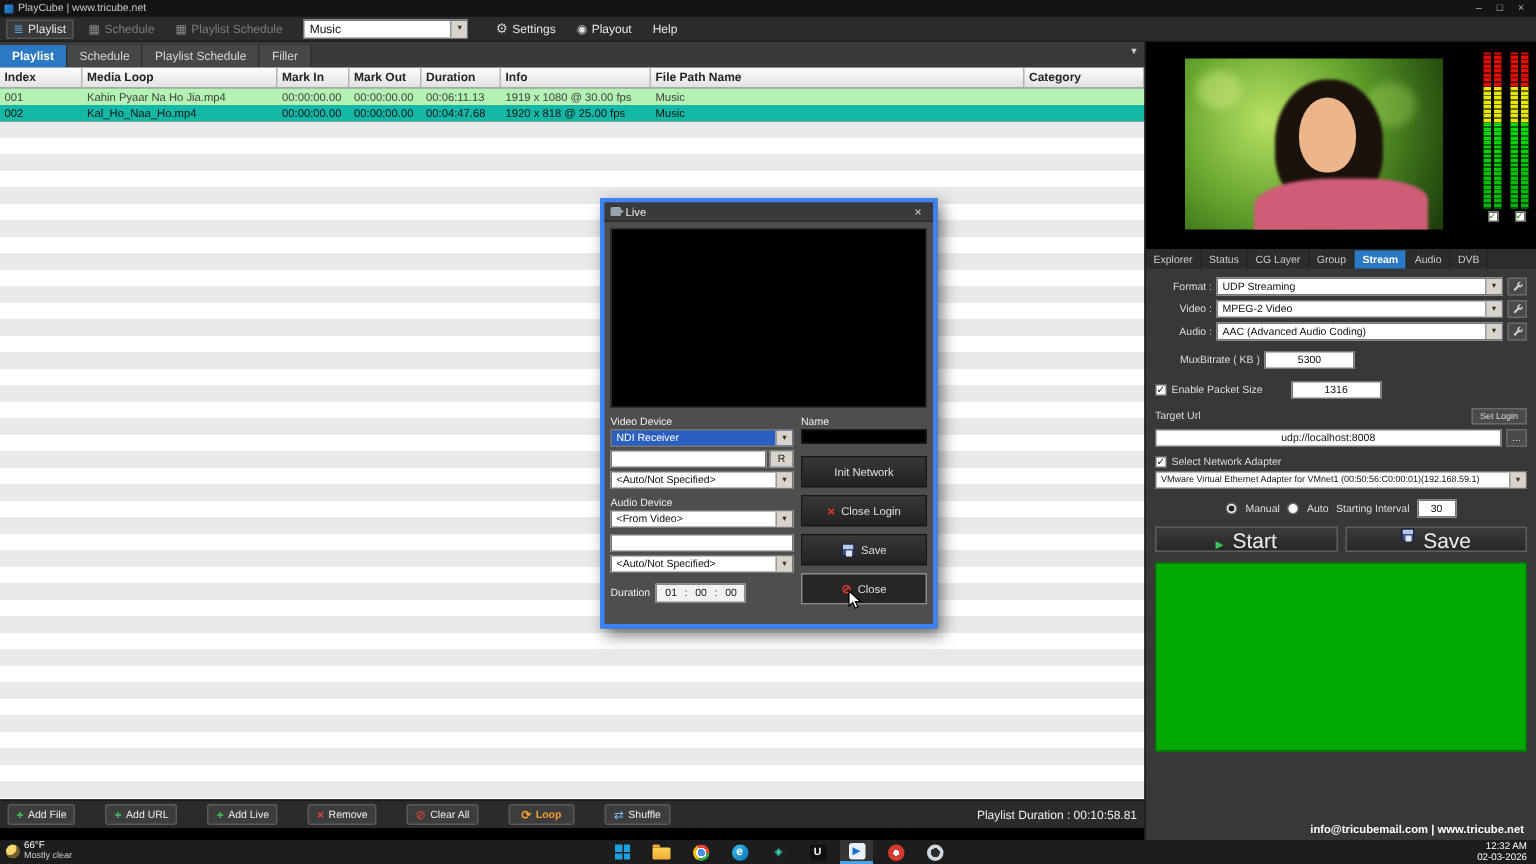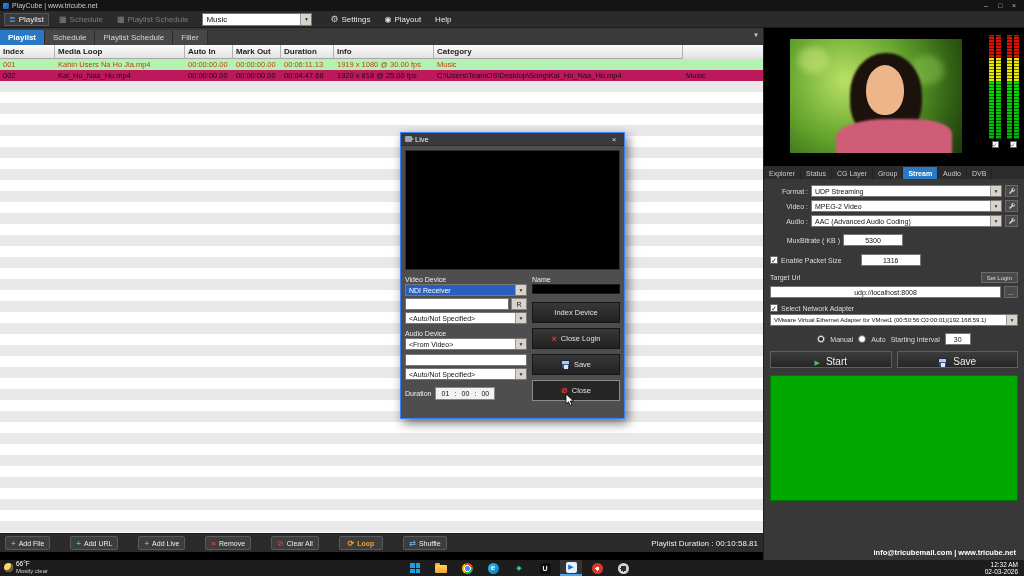--- a/index.html
+++ b/index.html
@@ -32,22 +32,22 @@
   .tab.active{background:#2b78c5;color:#fff;font-weight:bold}
   .strip-arr{margin-left:auto;margin-right:4px;margin-bottom:4px}
   .strip-arr::before{content:"▼";font-size:6px;color:#ccc}
 
   
   .tgrid{display:grid;grid-template-columns:55px 130px 48px 48px 53px 100px 249px 80px}
   .thead{position:absolute;left:0;top:45px;width:763px;height:14px;background:linear-gradient(#fdfdfd,#e0e0e0)}
   .thead .th{font-size:8px;font-weight:bold;color:#222;border-right:1px solid #b3b3b3;border-bottom:1px solid #a8a8a8;display:flex;align-items:center;padding-left:3px;overflow:hidden;white-space:nowrap}
   .trow{position:absolute;left:0;width:763px;height:11px}
   .trow .td{font-size:7.5px;display:flex;align-items:center;padding-left:3px;overflow:hidden;white-space:nowrap}
-  .row1{top:59px;background:#b4f2b4;color:#c2410c}
-  .row2{top:70px;background:#be185d;color:#111}
+  .row1{top:59px;background:#b4f2b4;color:#404040}
+  .row2{top:70px;background:#14b8a6;color:#111}
   .tfiller{position:absolute;left:0;top:81px;width:763px;height:452px;background:repeating-linear-gradient(#e9e9e9 0 11px,#ffffff 11px 22px)}
 
   
   .bottombar{position:absolute;left:0;top:533px;width:763px;height:19px;background:#2b2b2b;display:flex;align-items:center;padding:0 5px;gap:20px;border-top:1px solid #1a1a1a}
   .bb-btn{height:14px;min-width:44px;background:#3d3d3d;border:1px solid #5a5a5a;border-radius:2px;display:flex;align-items:center;justify-content:center;gap:3px;font-size:7px;color:#eee;padding:0 5px}
   .i-plus::before{content:"+";color:#45c65a;font-weight:bold;font-size:8px}
   .i-xr::before{content:"×";color:#e24538;font-weight:bold;font-size:8px}
   .i-no::before{content:"⊘";color:#e24538;font-size:8px}
   .i-loop::before{content:"⟳";color:#f0a030;font-size:8px}
   .i-shuf::before{content:"⇄";color:#7fb4f0;font-size:8px}
@@ -84,31 +84,31 @@
   .s-label{width:38px;text-align:right;white-space:nowrap}
   .dd{flex:1;height:12px;background:#fff;border:1px solid #777;display:flex;align-items:center;font-size:7px;color:#111;padding-left:3px;overflow:hidden;white-space:nowrap}
   .dd .arr{margin-left:auto;flex:0 0 11px;height:100%;background:#d8d4cc;border-left:1px solid #999;display:flex;align-items:center;justify-content:center}
   .dd.sel{background:#2a5fc0;color:#fff}
   .tool-btn{flex:0 0 13px;height:12px;background:#4a4a4a;border:1px solid #6a6a6a;display:flex;align-items:center;justify-content:center}
   .field{height:12px;background:#fff;border:1px solid #777;font-size:7px;color:#111;display:flex;align-items:center;justify-content:center}
   .cb{width:8px;height:8px;background:#fff;border:1px solid #666;display:inline-flex;align-items:center;justify-content:center;flex:0 0 8px}
   .cb.checked::before{content:"✓";font-size:7px;color:#111;line-height:1}
   .radio{width:8px;height:8px;border-radius:50%;background:#fff;border:1px solid #666;display:inline-flex;align-items:center;justify-content:center;flex:0 0 8px}
   .radio.sel::before{content:"";width:4px;height:4px;border-radius:50%;background:#222}
-  .sbtn{flex:1;height:17px;background:linear-gradient(#3c3c3c,#262626);border:1px solid #5e5e5e;display:flex;align-items:flex-end;justify-content:center;gap:6px;font-size:10px;color:#eee}
+  .sbtn{flex:1;height:17px;background:linear-gradient(#3c3c3c,#262626);border:1px solid #5e5e5e;display:flex;align-items:flex-start;justify-content:center;gap:6px;font-size:14px;color:#eee}
   .i-play::before{content:"▶";color:#3fc256;font-size:7px}
   .disk{width:9px;height:9px;background:linear-gradient(#b9c6e8 0 3px,#3a5586 3px);border:1px solid #1c2940;position:relative}
   .disk::after{content:"";position:absolute;left:2px;top:4px;width:4px;height:4px;background:#dfe6f5}
   .setlogin{margin-left:auto;height:11px;background:#4a4a4a;border:1px solid #6a6a6a;font-size:6px;color:#ddd;display:flex;align-items:center;padding:0 5px}
   .browse{flex:0 0 14px;height:12px;background:#4a4a4a;border:1px solid #6a6a6a;color:#ddd;font-size:7px;display:flex;align-items:center;justify-content:center}
   .greenbox{margin:7px 6px 0 6px;height:126px;background:#00a800;border:1px solid #007700}
   .contact{position:absolute;right:8px;bottom:3px;font-size:7.5px;font-weight:bold;color:#fff;white-space:nowrap}
 
   
-  .dialog{position:absolute;left:400px;top:132px;width:225px;height:287px;background:#4e4e4e;border:1px solid #3b82f6;box-shadow:3px 4px 10px rgba(0,0,0,.55)}
+  .dialog{position:absolute;left:400px;top:132px;width:225px;height:287px;background:#4e4e4e;border:3px solid #3b82f6;box-shadow:3px 4px 10px rgba(0,0,0,.55)}
   .dlg-title{height:13px;background:#3a3a3a;display:flex;align-items:center;gap:3px;padding:0 4px;border-bottom:1px solid #2a2a2a}
   .dlg-ico{width:7px;height:6px;background:#9aa4b0;border-radius:1px;position:relative}
   .dlg-ico::after{content:"";position:absolute;right:-2px;top:1px;border-left:3px solid #9aa4b0;border-top:2px solid transparent;border-bottom:2px solid transparent}
   .dlg-title-text{font-size:7.5px;color:#eee}
   .dlg-x{margin-left:auto;width:12px;height:11px;display:flex;align-items:center;justify-content:center;color:#ddd;font-size:8px}
   .dlg-preview{margin:4px;height:120px;background:#000;border:1px solid #303030}
   .dlg-cols{display:flex;padding:0 4px;gap:5px}
   .dlg-left{width:122px;display:flex;flex-direction:column}
   .dlg-right{flex:1;display:flex;flex-direction:column}
   .dlg-label{font-size:7px;color:#f0f0f0;margin:2px 0 1px 0}
@@ -211,45 +211,45 @@
     </div>
   <div class="tab">
       <span>Filler</span>
     </div>
   <span class="strip-arr"></span>
 </div>
 
 <div class="thead tgrid">
   <div class="th">Index</div>
   <div class="th">Media Loop</div>
-  <div class="th">Auto In</div>
+  <div class="th">Mark In</div>
   <div class="th">Mark Out</div>
   <div class="th">Duration</div>
   <div class="th">Info</div>
+  <div class="th">File Path Name</div>
   <div class="th">Category</div>
 </div>
 
 <div class="trow tgrid row1">
   <div class="td">001</div>
-  <div class="td">Kahin Users Na Ho Jia.mp4</div>
+  <div class="td">Kahin Pyaar Na Ho Jia.mp4</div>
   <div class="td">00:00:00.00</div>
   <div class="td">00:00:00.00</div>
   <div class="td">00:06:11.13</div>
   <div class="td">1919 x 1080 @ 30.00 fps</div>
   <div class="td">Music</div>
 </div>
 
 <div class="trow tgrid row2">
   <div class="td">002</div>
   <div class="td">Kal_Ho_Naa_Ho.mp4</div>
   <div class="td">00:00:00.00</div>
   <div class="td">00:00:00.00</div>
   <div class="td">00:04:47.68</div>
   <div class="td">1920 x 818 @ 25.00 fps</div>
-  <div class="td">C:\Users\TeamOS\Desktop\Song\Kal_Ho_Naa_Ho.mp4</div>
   <div class="td">Music</div>
 </div>
 
 <div class="tfiller"></div>
 
 <div class="bottombar">
   <div class="bb-btn">
     <span class="i-plus"></span>
     <span>Add File</span>
   </div>
@@ -444,21 +444,21 @@
             <span class="dur-seg">00</span>
             <span>:</span>
             <span class="dur-seg">00</span>
         </div>
       </div>
     </div>
     <div class="dlg-right">
       <div class="dlg-label">Name</div>
       <div class="name-field"></div>
       <div class="dbtn">
-        <span>Index Device</span>
+        <span>Init Network</span>
       </div>
       <div class="dbtn">
         <span class="i-redx"></span>
         <span>Close Login</span>
       </div>
       <div class="dbtn">
         <span class="disk"></span>
         <span>Save</span>
       </div>
       <div class="dbtn pressed">

